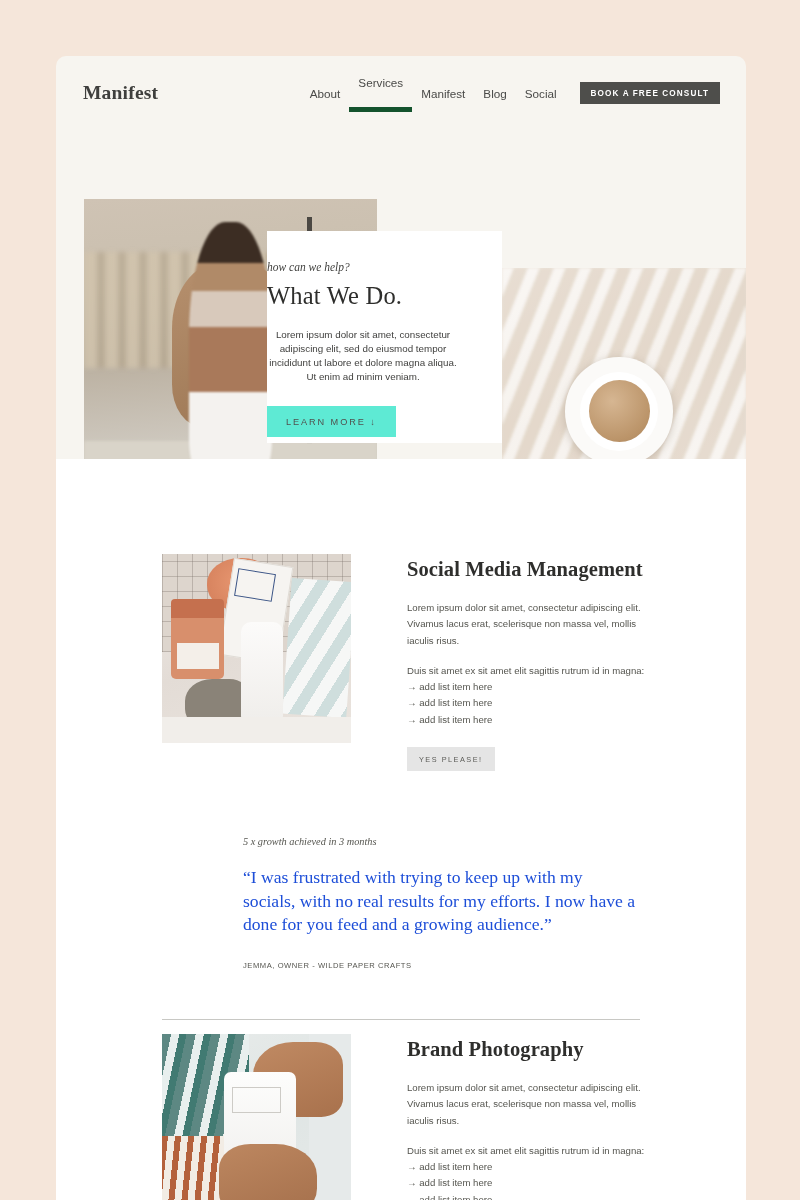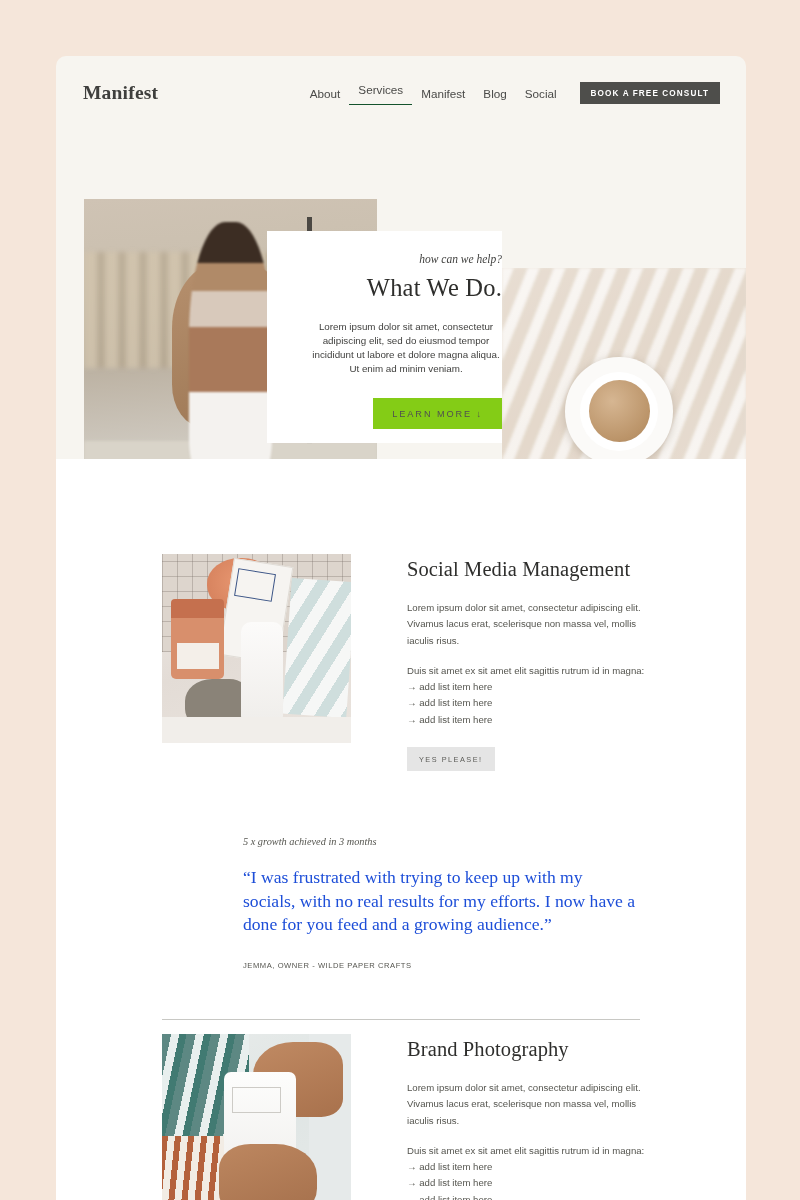--- a/index.html
+++ b/index.html
@@ -47,22 +47,22 @@
 
   .nav-link {
     font-family: "Liberation Sans", sans-serif;
     font-size: 11.7px;
     color: #4a4a48;
     text-decoration: none;
     padding: 2px 9px;
     white-space: nowrap;
   }
   .nav-link.active {
-    border-bottom: 1px solid #14532d;
-    padding-bottom: 8px;
+    border-bottom: 5px solid #14532d;
+    padding-bottom: 18px;
   }
 
   .consult-btn {
     margin-left: 14px;
     background: #4e4e4b;
     color: #ffffff;
     font-size: 8.2px;
     letter-spacing: 1.1px;
     font-weight: 700;
     padding: 7px 11px 6px;
@@ -92,22 +92,22 @@
   }
 
   .hero-card {
     position: absolute;
     left: 211px; top: 101px;
     width: 235px; height: 212px;
     background: #ffffff;
     z-index: 5;
     display: flex;
     flex-direction: column;
-    align-items: flex-end;
-    padding-top: 22px;
+    align-items: flex-start;
+    padding-top: 30px;
   }
 
   .eyebrow {
     font-family: "Liberation Serif", serif;
     font-style: italic;
     font-size: 11.5px;
     color: #3f3f3d;
   }
 
   .hero-title {
@@ -122,21 +122,21 @@
   .hero-body {
     font-size: 9.8px;
     line-height: 14px;
     color: #3f3f3d;
     text-align: center;
     width: 192px;
     margin-top: 18px;
   }
 
   .btn-blush {
-    background: #84cc16;
+    background: #5eead4;
     color: #51514e;
     border: none;
     font-size: 9.2px;
     letter-spacing: 1.9px;
     padding: 11px 19px 10px;
     cursor: pointer;
     font-family: "Liberation Sans", sans-serif;
     white-space: nowrap;
   }
   .hero-cta { margin-top: 22px; }
@@ -158,21 +158,21 @@
     flex: none;
     background: #ded6cf;
   }
 
   .service-text { margin-left: 56px; width: 240px; padding-top: 4px; }
 
   .service-title {
     font-family: "Liberation Serif", serif;
     font-size: 20.5px;
     color: #2e2e2c;
-    font-weight: 400;
+    font-weight: 700;
     letter-spacing: 0.1px;
   }
 
   .service-para {
     font-size: 9.6px;
     line-height: 16.3px;
     color: #55554f;
     margin-top: 19px;
   }
   .service-para.second { margin-top: 14px; }

